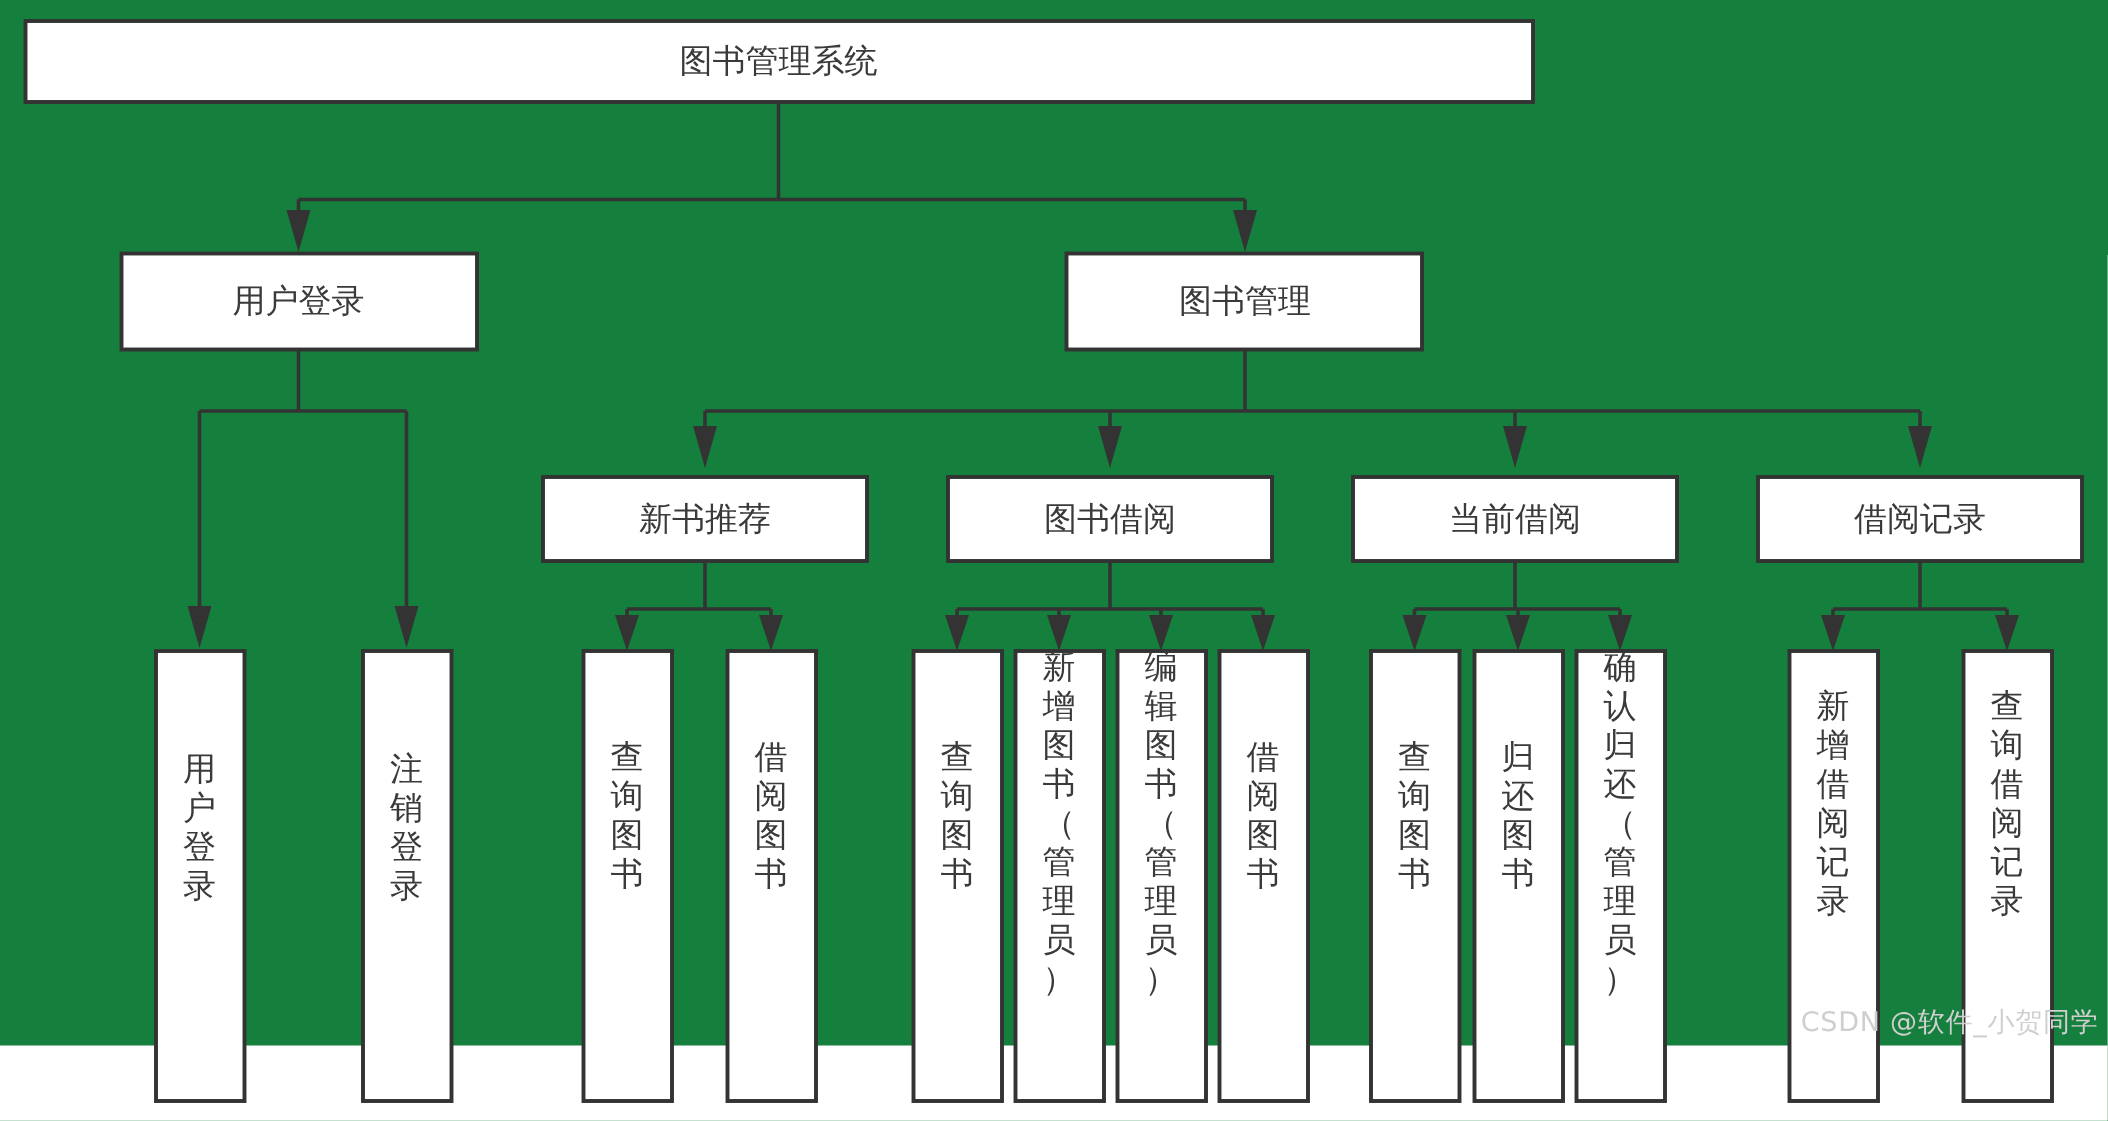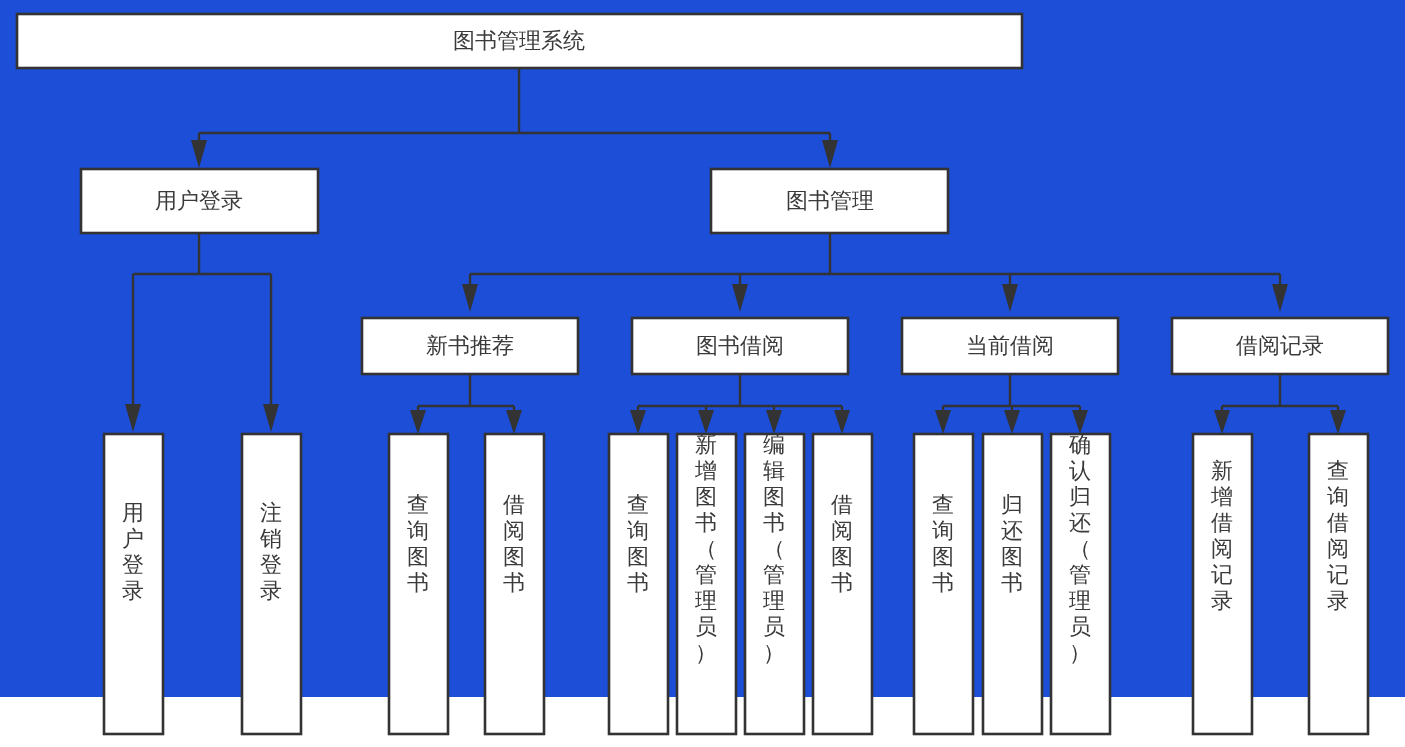--- a/index.html
+++ b/index.html
@@ -10,21 +10,21 @@
   body {
     width: 1405px;
     height: 747px;
     overflow: hidden;
     font-family: "DejaVu Sans", "Liberation Sans", sans-serif;
   }
   #diagram-root {
     position: relative;
     width: 1405px;
     height: 697px;
-    background: #1d4ed8;
+    background: #15803d;
   }
   svg#flow {
     display: block;
     width: 1405px;
     height: 747px;
   }
   .node-box {
     fill: #ffffff;
     stroke: #333333;
     stroke-width: 2.6;
@@ -239,13 +239,14 @@
       <text class="node-label-vert" x="1222" y="478"><tspan x="1222" y="478">新</tspan><tspan x="1222" y="504">增</tspan><tspan x="1222" y="530">借</tspan><tspan x="1222" y="556">阅</tspan><tspan x="1222" y="582">记</tspan><tspan x="1222" y="608">录</tspan></text>
     </g>
 
     <g>
       <rect class="node-box" x="1309" y="434" width="59" height="300"></rect>
       <text class="node-label-vert" x="1338" y="478"><tspan x="1338" y="478">查</tspan><tspan x="1338" y="504">询</tspan><tspan x="1338" y="530">借</tspan><tspan x="1338" y="556">阅</tspan><tspan x="1338" y="582">记</tspan><tspan x="1338" y="608">录</tspan></text>
     </g>
 
   </svg>
 
+  <div class="watermark">CSDN @软件_小贺同学</div>
 </div>
 
 </body></html>

